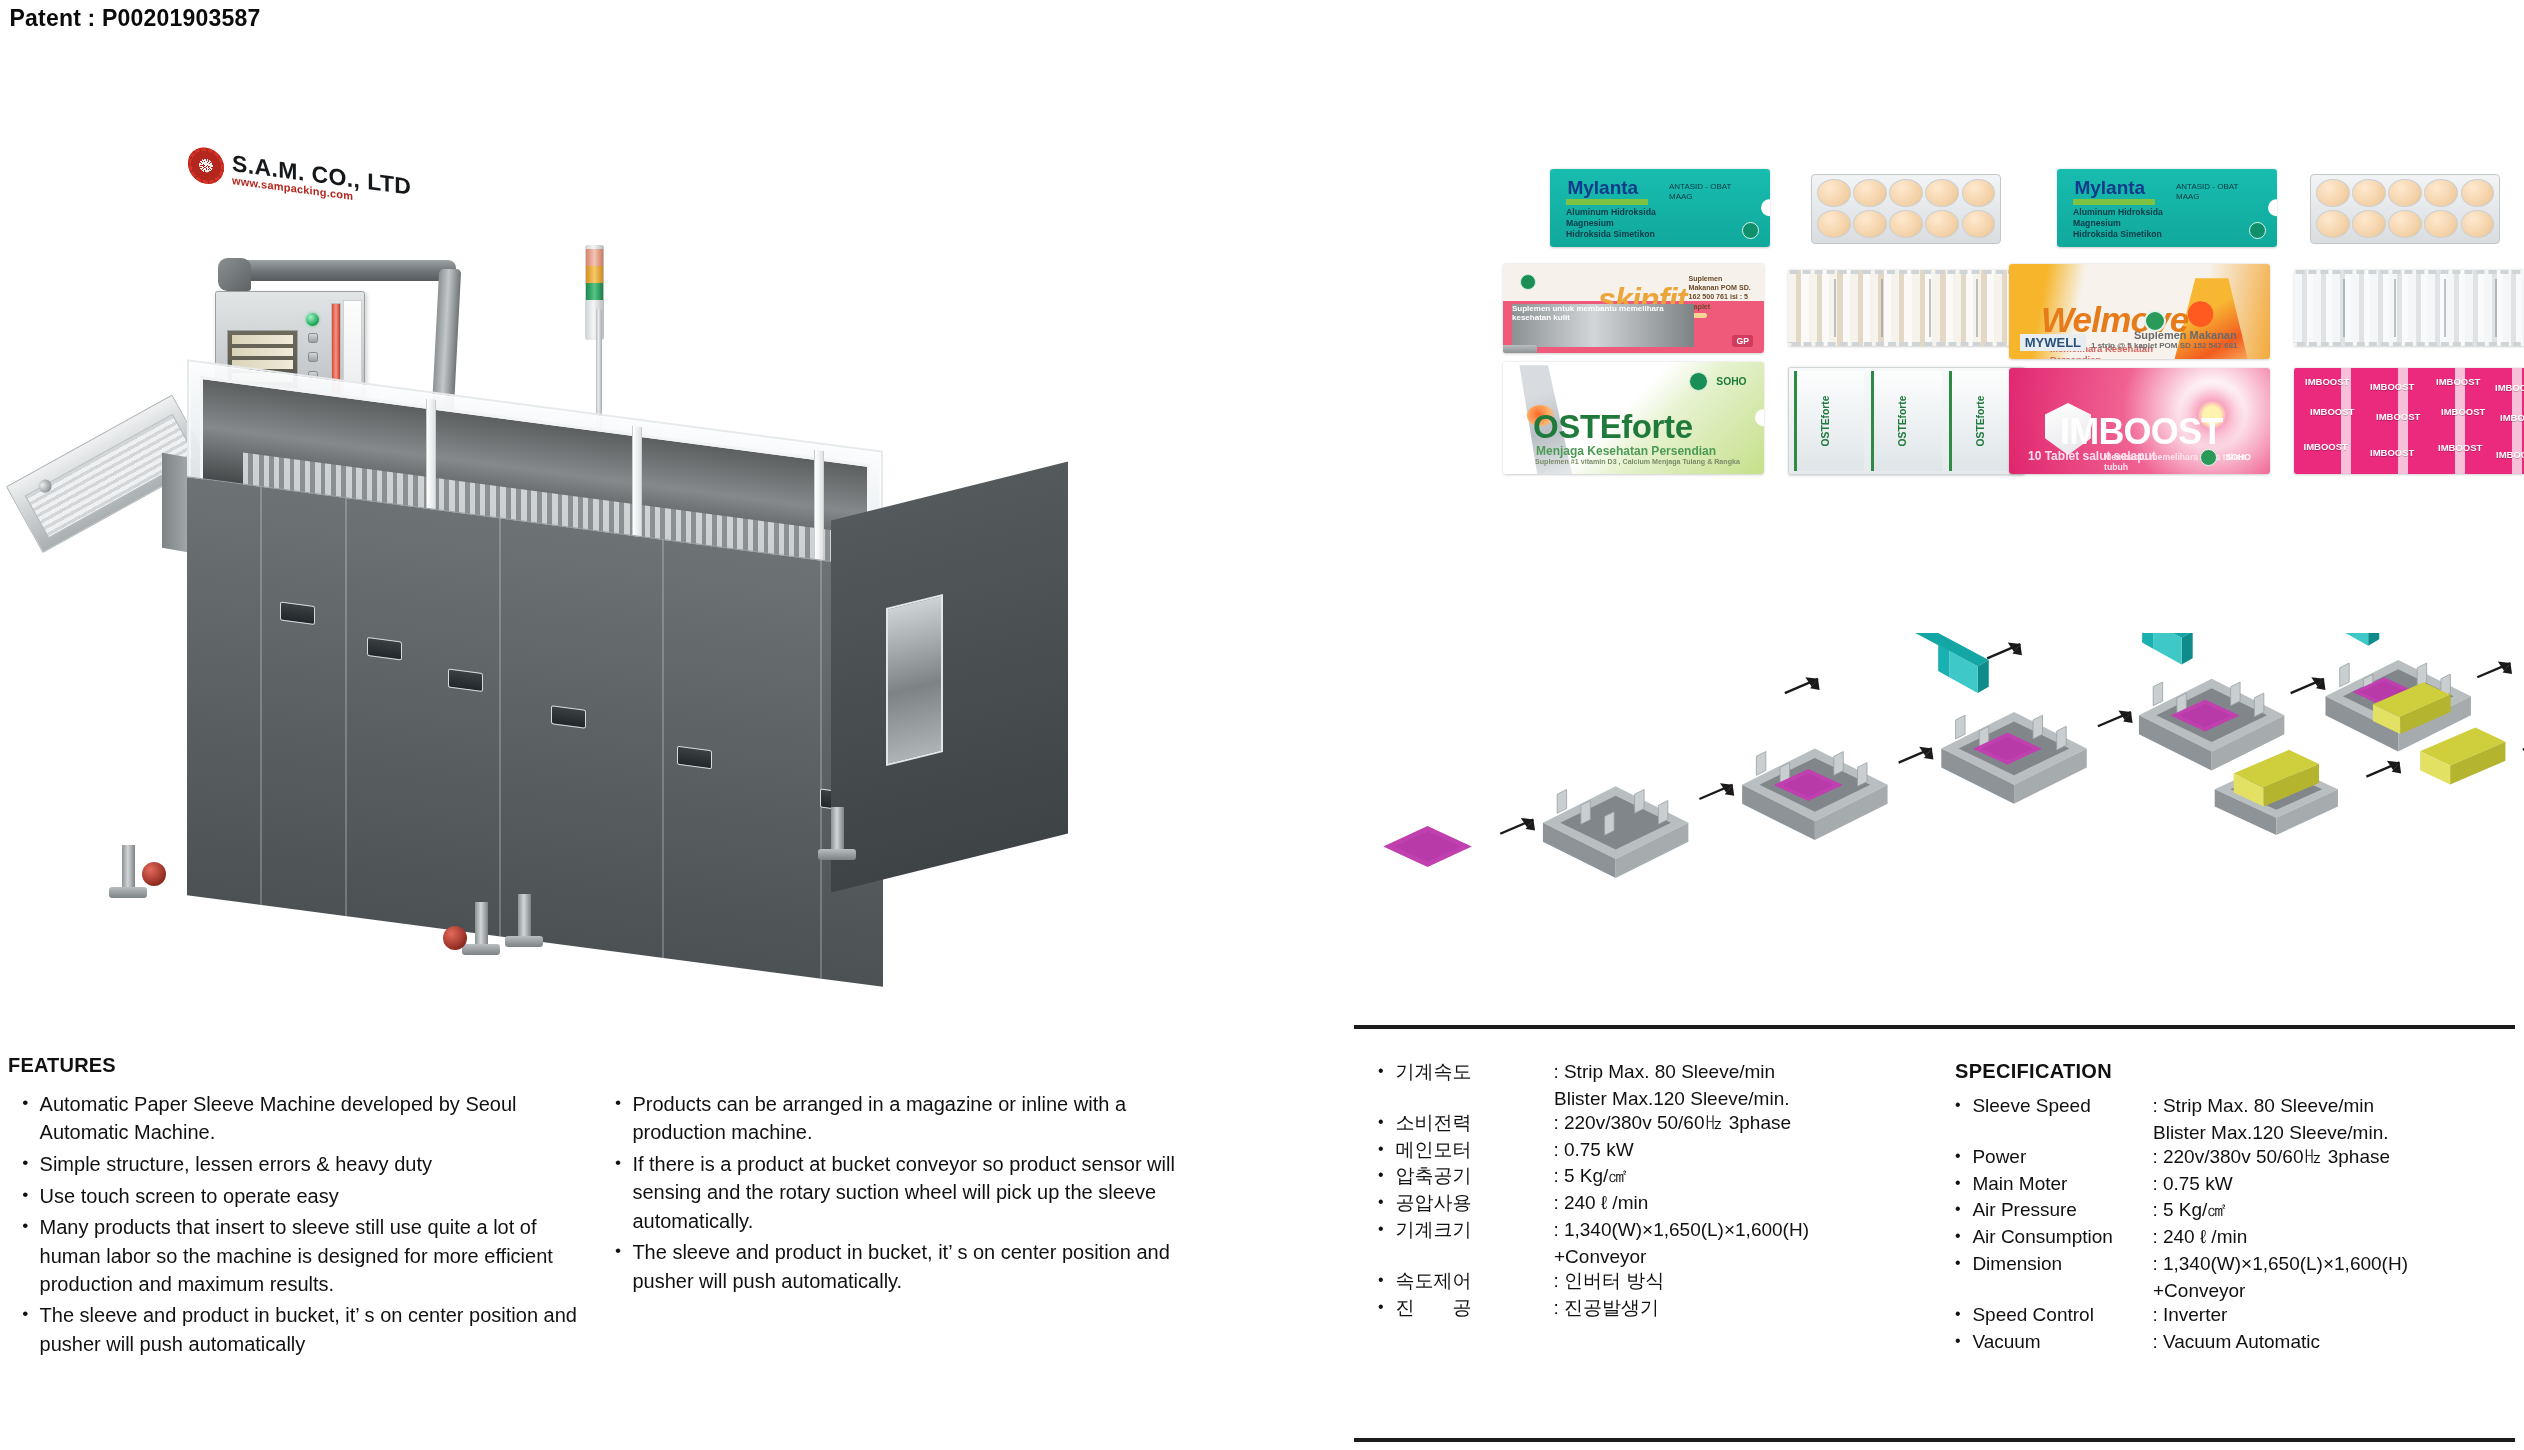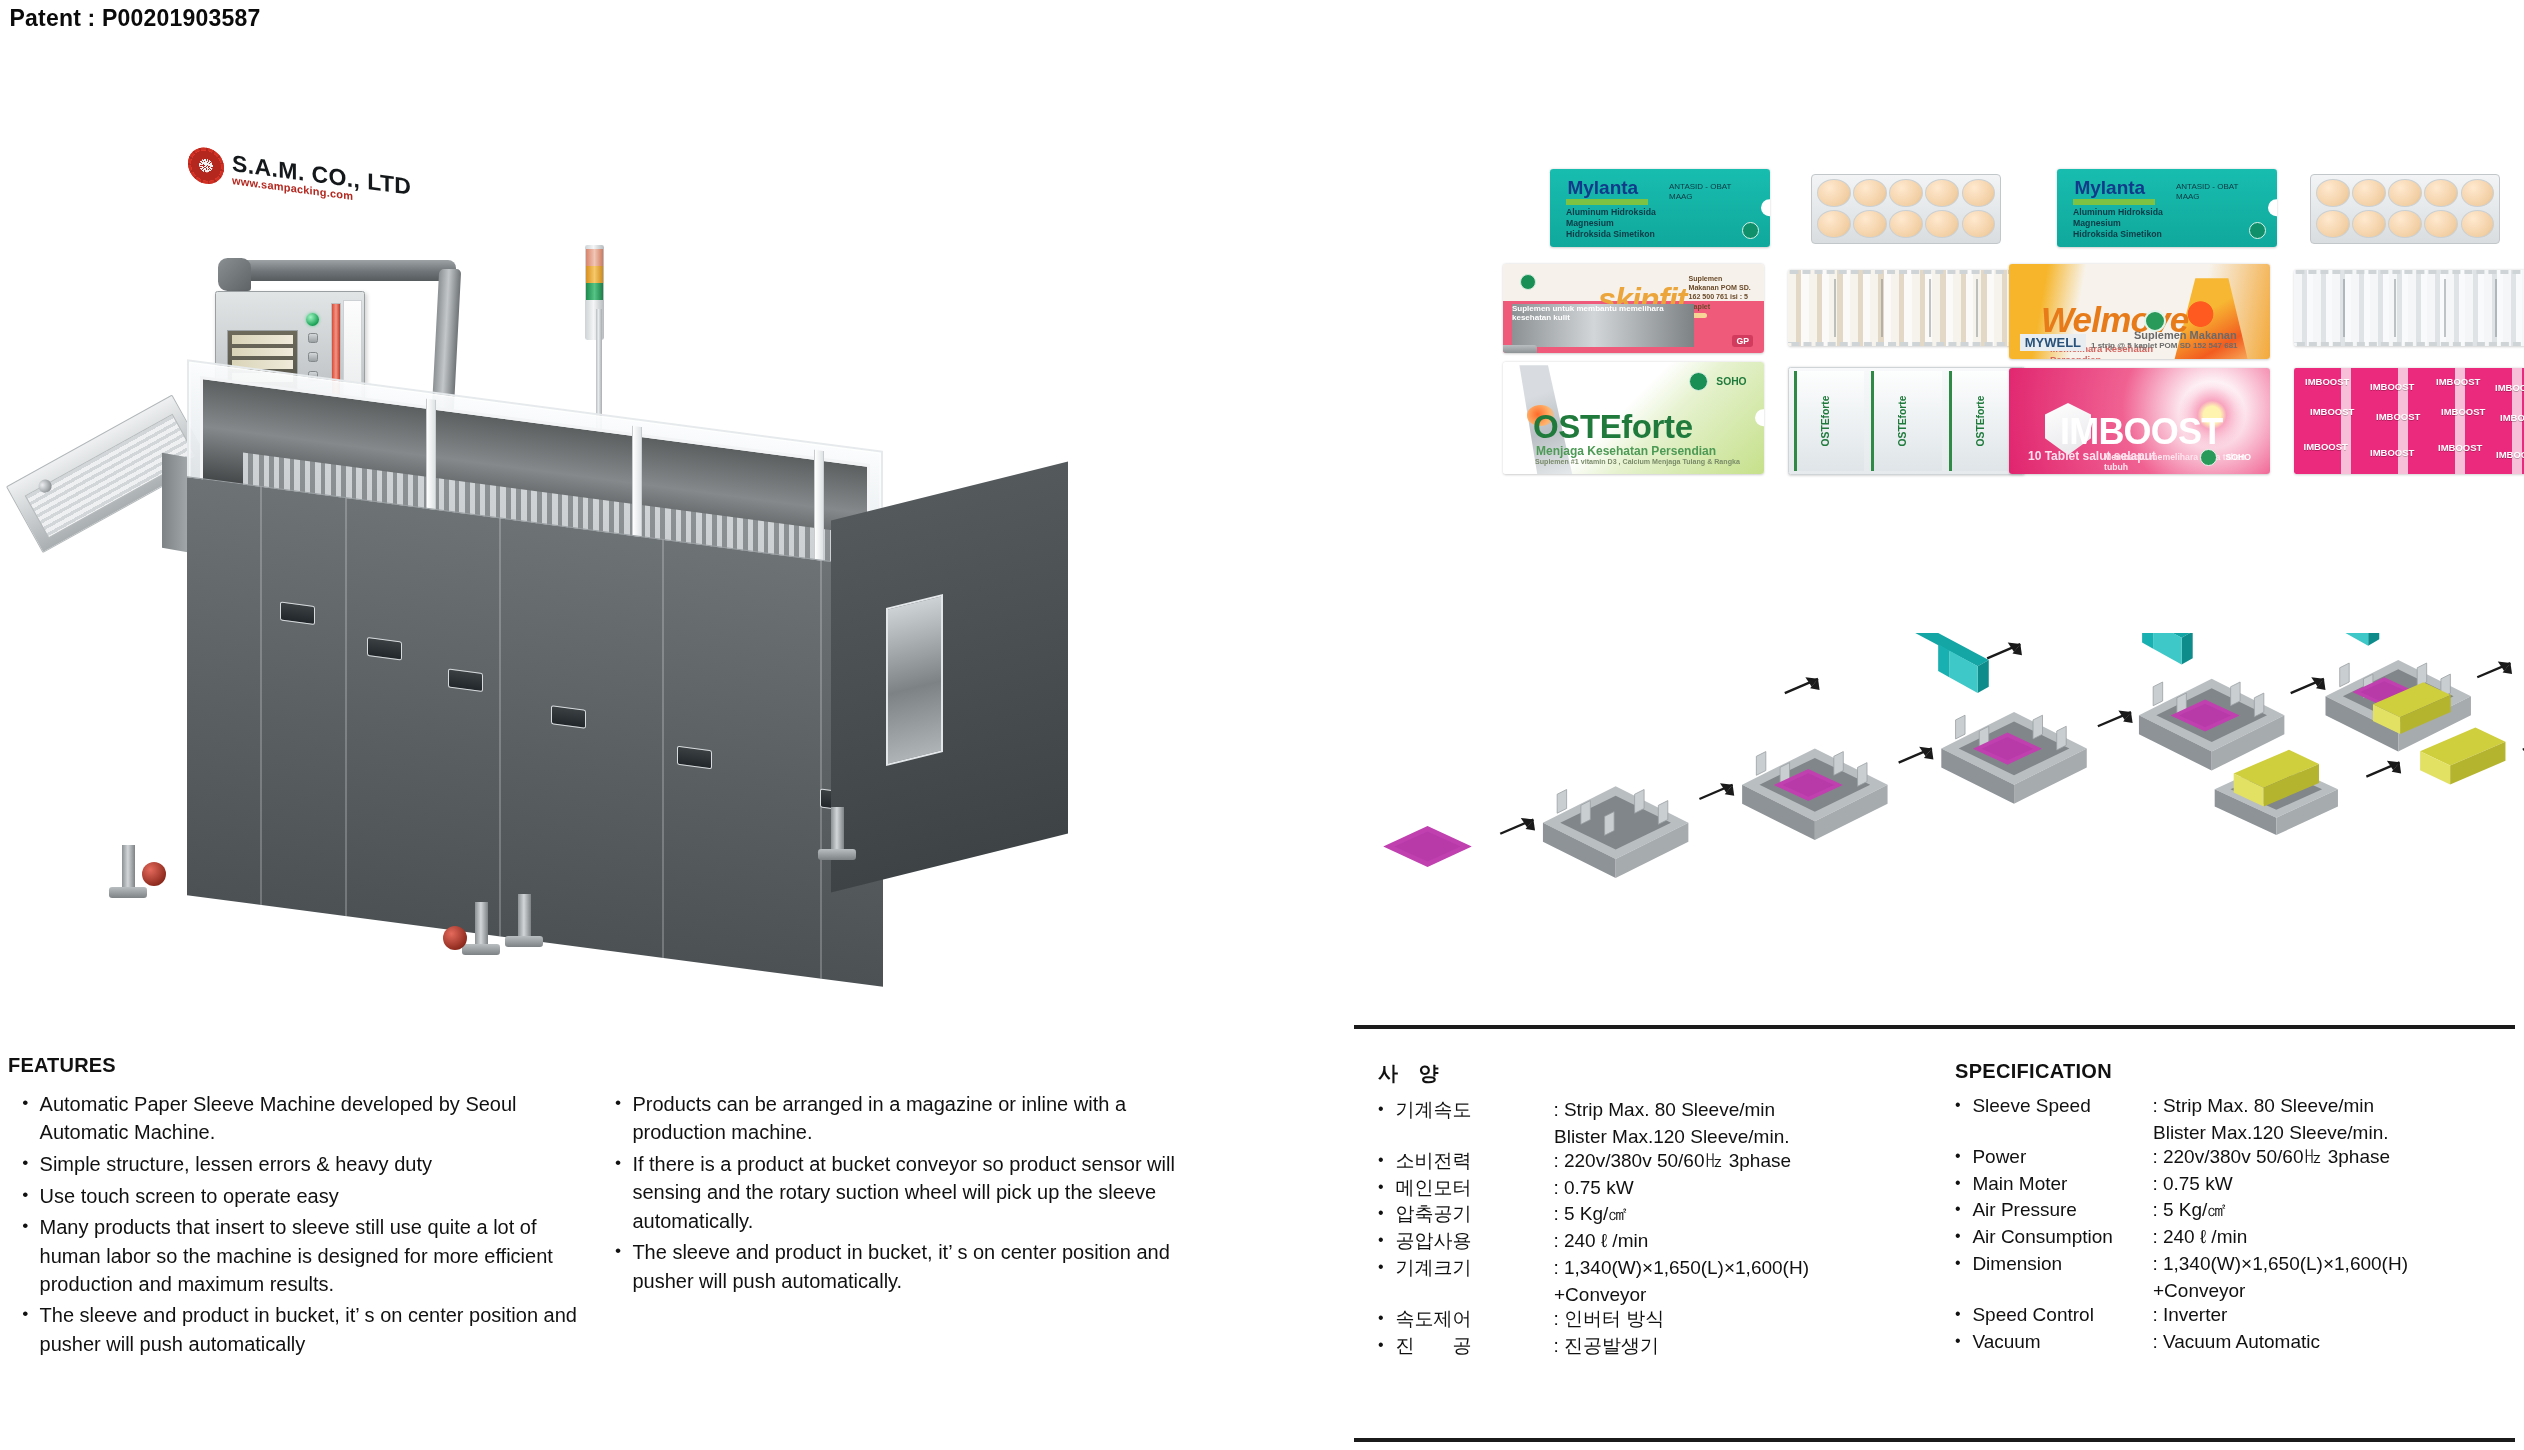--- a/index.html
+++ b/index.html
@@ -953,21 +953,20 @@
         <span>The sleeve and product in bucket, it’ s on center position and pusher will push automatically.</span>
       </div>
     </div>
   </div>
 
   <div class="specbox">
     <div class="specrule-top"></div>
     <div class="specrule-bot"></div>
 
     <div class="spec-col ko">
-      <div class="spec-title">사　양</div>
 
       <div class="spec-row">
         <span class="dot">•</span>
         <span class="lbl">기계속도</span>
         <span class="val">: Strip Max. 80  Sleeve/min</span>
       </div>
       <div class="spec-sub">Blister Max.120 Sleeve/min.</div>
 
       <div class="spec-row">
         <span class="dot">•</span>

